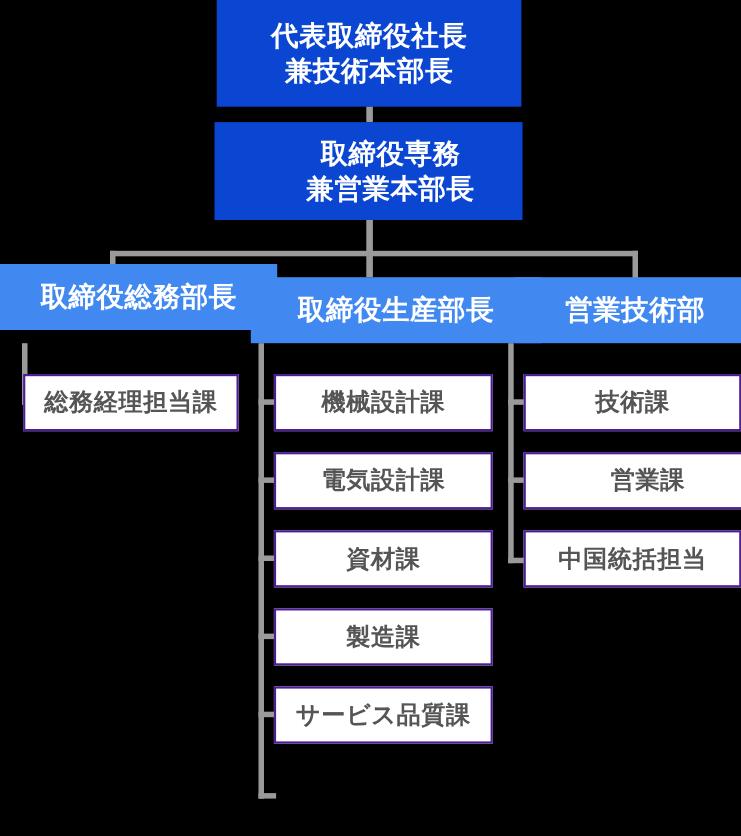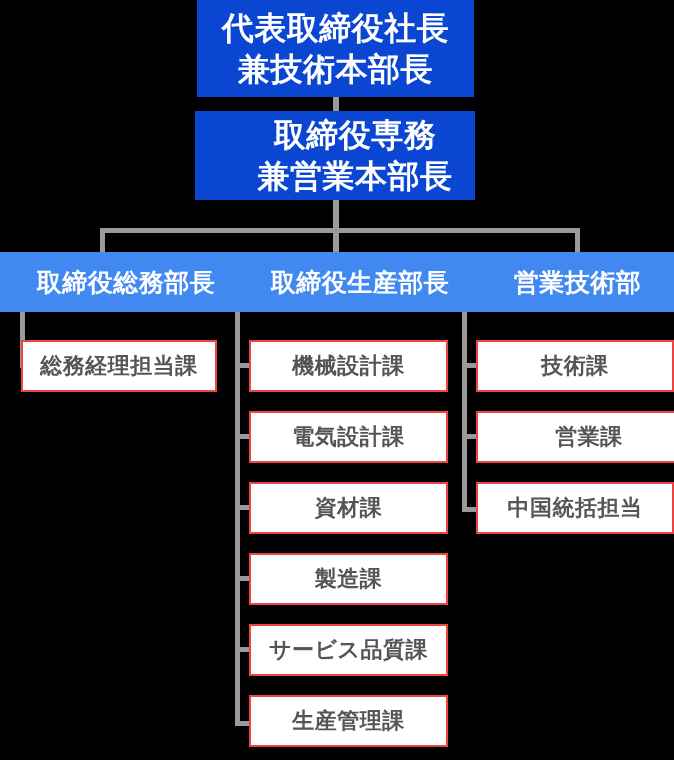--- a/index.html
+++ b/index.html
@@ -21,36 +21,36 @@
     display: flex;
     align-items: center;
     justify-content: center;
     text-align: center;
     line-height: 1.28;
   }
   
   .exec {
     background: #0A46D2;
     color: #ffffff;
-    font-size: 32px;
+    font-size: 25px;
     font-weight: 700;
     letter-spacing: 0.5px;
   }
   
   .division {
     background: #4189F0;
     color: #ffffff;
     font-size: 25px;
     font-weight: 700;
     letter-spacing: 0.5px;
   }
   
   .section {
     background: #ffffff;
-    border: 2px solid #ef4444;
+    border: 2px solid #4c1d95;
     color: #555555;
     font-size: 22px;
     font-weight: 700;
     letter-spacing: 0.5px;
   }
   
   .conn {
     position: absolute;
     background: #9a9a9a;
   }
@@ -78,21 +78,21 @@
     </div>
   </div>
 
   <div class="conn v" style="left:333px; top:200px; width:6px; height:52px;"></div>
 
   <div class="conn h" style="left:100px; top:228px; width:480px; height:5px;"></div>
 
   <div class="conn v" style="left:100px; top:228px; width:5px; height:25px;"></div>
   <div class="conn v" style="left:575px; top:228px; width:5px; height:25px;"></div>
 
-  <div class="node division" style="left:0px; top:252px; width:252px; height:60px;">
+  <div class="node division" style="left:0px; top:240px; width:252px; height:60px;">
     <span>取締役総務部長</span>
   </div>
   <div class="node division" style="left:228px; top:252px; width:264px; height:60px;">
     <span>取締役生産部長</span>
   </div>
   <div class="node division" style="left:468px; top:252px; width:219px; height:60px;">
     <span>営業技術部</span>
   </div>
 
   <div class="conn v" style="left:20px; top:312px; width:5px; height:56px;"></div>
@@ -122,23 +122,20 @@
   <div class="node section" style="left:249px; top:553px; width:199px; height:52px;">
     <span>製造課</span>
   </div>
 
   <div class="conn h" style="left:235px; top:647px; width:16px; height:5px;"></div>
   <div class="node section" style="left:249px; top:624px; width:199px; height:52px;">
     <span>サービス品質課</span>
   </div>
 
   <div class="conn h" style="left:235px; top:721px; width:16px; height:5px;"></div>
-  <div class="node section" style="left:249px; top:695px; width:199px; height:52px;">
-    <span>生産管理課</span>
-  </div>
 
   <div class="conn v" style="left:462px; top:312px; width:5px; height:200px;"></div>
 
   <div class="conn h" style="left:462px; top:363px; width:16px; height:5px;"></div>
   <div class="node section" style="left:476px; top:340px; width:198px; height:52px;">
     <span>技術課</span>
   </div>
 
   <div class="conn h" style="left:462px; top:434px; width:16px; height:5px;"></div>
   <div class="node section" style="left:476px; top:411px; width:226px; height:52px;">

